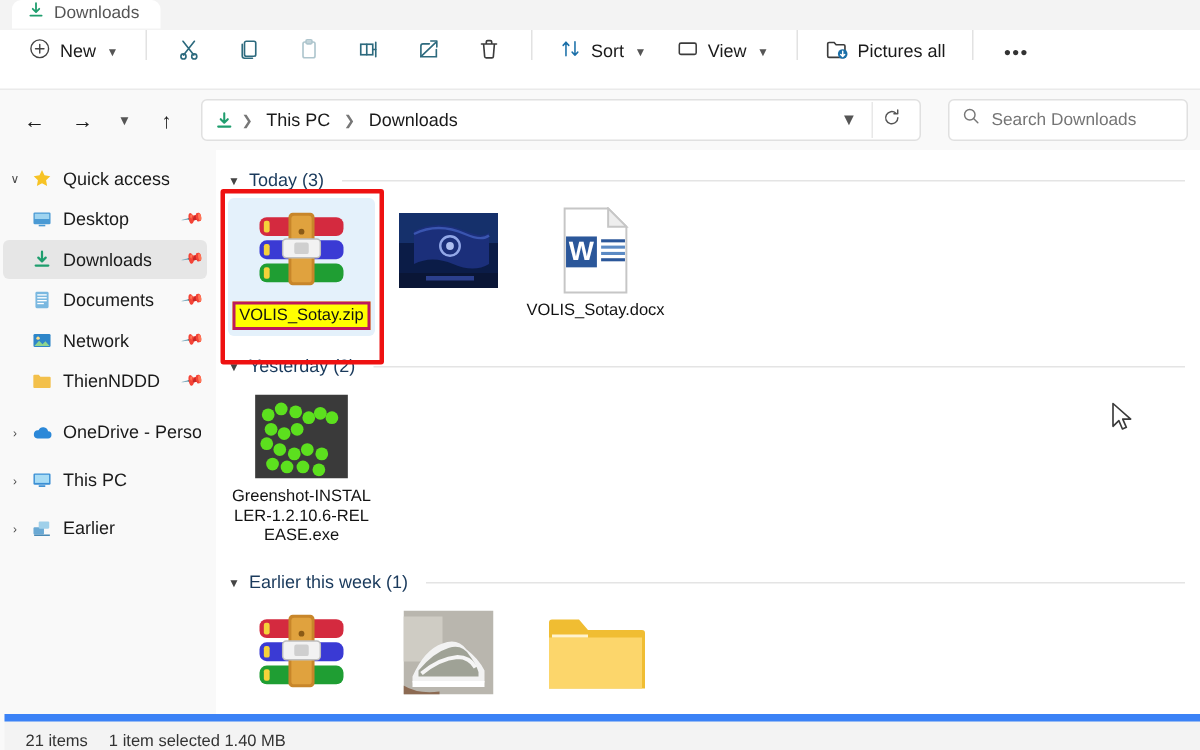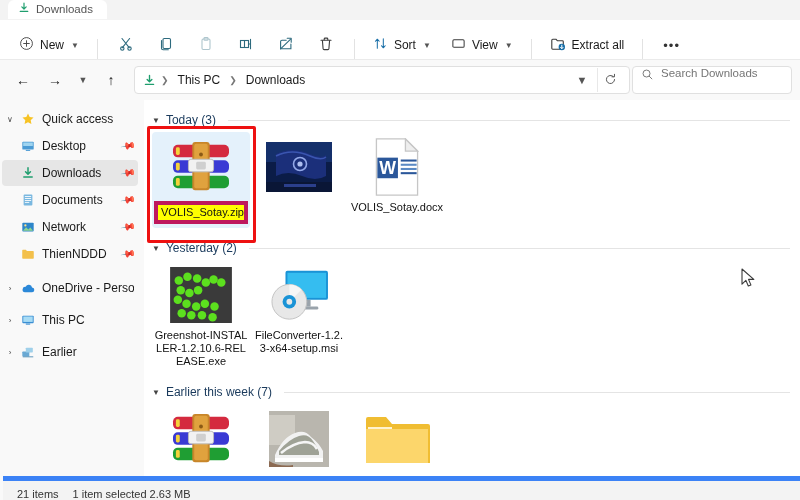--- a/index.html
+++ b/index.html
@@ -20,21 +20,21 @@
   .tab {
     display: flex; align-items: center; gap: 6px;
     background: #ffffff; border-radius: 6px 6px 0 0;
     padding: 2px 14px 3px 10px; height: 19px;
   }
   .tab-label { font-size: 11.5px; color: #555; }
 
   
   .cmdbar {
     height: 40px; background: #ffffff;
-    display: flex; align-items: flex-end; padding: 0 10px; gap: 2px;
+    display: flex; align-items: flex-start; padding: 0 10px; gap: 2px;
     border-bottom: 1px solid #eaeaea;
   }
   .cmd {
     display: flex; align-items: center; gap: 6px;
     height: 28px; padding: 0 9px; border-radius: 4px;
     font-size: 12px; color: #1a1a1a; white-space: nowrap;
   }
   .cmd.icononly { padding: 0 11px; }
   .cmd .chev { font-size: 8px; color: #555; margin-left: 1px; }
   .sep { width: 1px; height: 20px; background: #e2e2e2; margin: 0 7px; }
@@ -58,23 +58,23 @@
   }
   .crumb { font-size: 12px; color: #1a1a1a; padding: 2px 4px; border-radius: 3px; }
   .crumb-sep { font-size: 9px; color: #777; }
   .crumb-tools { display: flex; align-items: center; margin-left: auto; gap: 2px; }
   .crumb-tool {
     width: 26px; height: 24px; display: flex; align-items: center;
     justify-content: center; font-size: 11px; color: #555;
   }
   .crumb-tool.bordered { border-left: 1px solid #e8e8e8; }
   .searchbox {
-    width: 160px; height: 28px; margin-left: 0;
+    width: 160px; height: 28px; margin-left: 16px;
     background: #ffffff; border: 1px solid #e0e0e0; border-radius: 4px;
-    display: flex; padding: 0 8px; gap: 7px;
+    display: flex; align-items: center; padding: 0 8px; gap: 7px;
   }
   .search-ph { font-size: 11.5px; color: #757575; }
 
   
   .body { display: flex; height: 392px; background: #f9f9f9; }
 
   
   .sidebar { width: 144px; padding-top: 6px; overflow: hidden; flex-shrink: 0; }
   .nav {
     display: flex; align-items: center; height: 26px;
@@ -108,21 +108,21 @@
   .thumbwrap {
     width: 68px; height: 62px; display: flex;
     align-items: center; justify-content: center;
   }
   .tname {
     font-size: 11px; color: #121212; text-align: center;
     line-height: 13px; margin-top: 3px; word-break: break-all;
     max-width: 94px;
   }
   .tname.highlight {
-    background: #ffff00; border: 4px solid #be185d; padding: 1px 3px;
+    background: #ffff00; border: 2px solid #be185d; padding: 1px 3px;
     word-break: normal; white-space: nowrap;
   }
 
   
   .statusbar {
     position: absolute; left: 3px; bottom: 0; width: 800px; height: 24px;
     background: #f3f3f3; border-top: 5px solid #3b82f6;
     display: flex; align-items: flex-end; padding-left: 14px; gap: 14px;
   }
   .status-txt { font-size: 11px; color: #333; }
@@ -251,21 +251,21 @@
     <div class="sep"></div>
 
     <div class="cmd">
       <span>
         <svg width="16" height="16" viewBox="0 0 16 16">
           <path d="M1.8 12.3V4.2a.9.9 0 0 1 .9-.9h3.4l1.3 1.5h5a.9.9 0 0 1 .9.9v6.6a.9.9 0 0 1-.9.9H2.7a.9.9 0 0 1-.9-.9z" fill="none" stroke="#3b3b3b" stroke-width="1.1"></path>
           <circle cx="11.8" cy="11" r="3.2" fill="#1a6fa8"></circle>
           <path d="M11.8 9.2v3.4M10.5 11.3l1.3 1.3 1.3-1.3" stroke="#fff" stroke-width="1" fill="none" stroke-linecap="round"></path>
         </svg>
       </span>
-      <span>Extract all</span>
+      <span>Pictures all</span>
     </div>
 
     <div class="sep"></div>
 
     <div class="cmd icononly">
       <span style="font-size:13px;letter-spacing:1px;color:#333">•••</span>
     </div>
   </div>
 
   <div class="addrbar">
@@ -516,41 +516,25 @@
                 <circle cx="12" cy="48" r="4.4"></circle>
                   <circle cx="22" cy="50" r="4.4"></circle>
                 <circle cx="33" cy="50" r="4.4"></circle>
                   <circle cx="44" cy="52" r="4.4"></circle>
               </g>
             </svg>
           </div>
           <div class="tname">Greenshot-INSTALLER-1.2.10.6-RELEASE.exe</div>
         </div>
 
-        <div class="tile">
-          <div class="thumbwrap">
-            <svg width="62" height="56" viewBox="0 0 64 58">
-              <rect x="18" y="4" width="44" height="30" rx="2" fill="#1a93d6"></rect>
-              <rect x="20" y="6" width="40" height="26" fill="#35bdf0"></rect>
-              <rect x="36" y="34" width="8" height="7" fill="#9aa3ab"></rect>
-              <rect x="28" y="41" width="24" height="3" rx="1.4" fill="#9aa3ab"></rect>
-              <circle cx="22" cy="36" r="18" fill="#e8e8e8"></circle>
-              <circle cx="22" cy="36" r="18" fill="none" stroke="#c2c2c2" stroke-width="1"></circle>
-              <path d="M22 18a18 18 0 0 1 12.7 5.3L22 36z" fill="#f6f6f6"></path>
-              <circle cx="22" cy="36" r="7" fill="#1a93d6"></circle>
-              <circle cx="22" cy="36" r="3" fill="#e8e8e8"></circle>
-            </svg>
-          </div>
-          <div class="tname">FileConverter-1.2.3-x64-setup.msi</div>
-        </div>
       </div>
 
       <div class="grouphead" style="margin-top:10px">
         <span class="gchev">▼</span>
-        <span class="gtitle">Earlier this week (7)</span>
+        <span class="gtitle">Earlier this week (1)</span>
         <span class="gline"></span>
       </div>
       <div class="tiles">
 
         <div class="tile">
           <div class="thumbwrap">
             <svg width="62" height="56" viewBox="0 0 64 58">
               <rect x="3" y="6" width="58" height="13" rx="5" fill="#d42a3f"></rect>
               <rect x="3" y="22" width="58" height="13" rx="5" fill="#3a3ad4"></rect>
               <rect x="3" y="38" width="58" height="13" rx="5" fill="#1f9e33"></rect>
@@ -599,15 +583,15 @@
           <path d="M1 1l0 15.2 3.9-3.8 2.4 5.6 2.6-1.1-2.4-5.5 5.3 0z" fill="#ffffff" stroke="#3a3a3a" stroke-width="1.1" stroke-linejoin="round"></path>
         </svg>
       </div>
     </div>
   </div>
 
   <div class="annot" style="left:147px; top:126px; width:109px; height:117px;"></div>
 
   <div class="statusbar">
     <span class="status-txt">21 items</span>
-    <span class="status-txt">1 item selected  2.63 MB</span>
+    <span class="status-txt">1 item selected  1.40 MB</span>
   </div>
 </div>
 
 </body></html>

